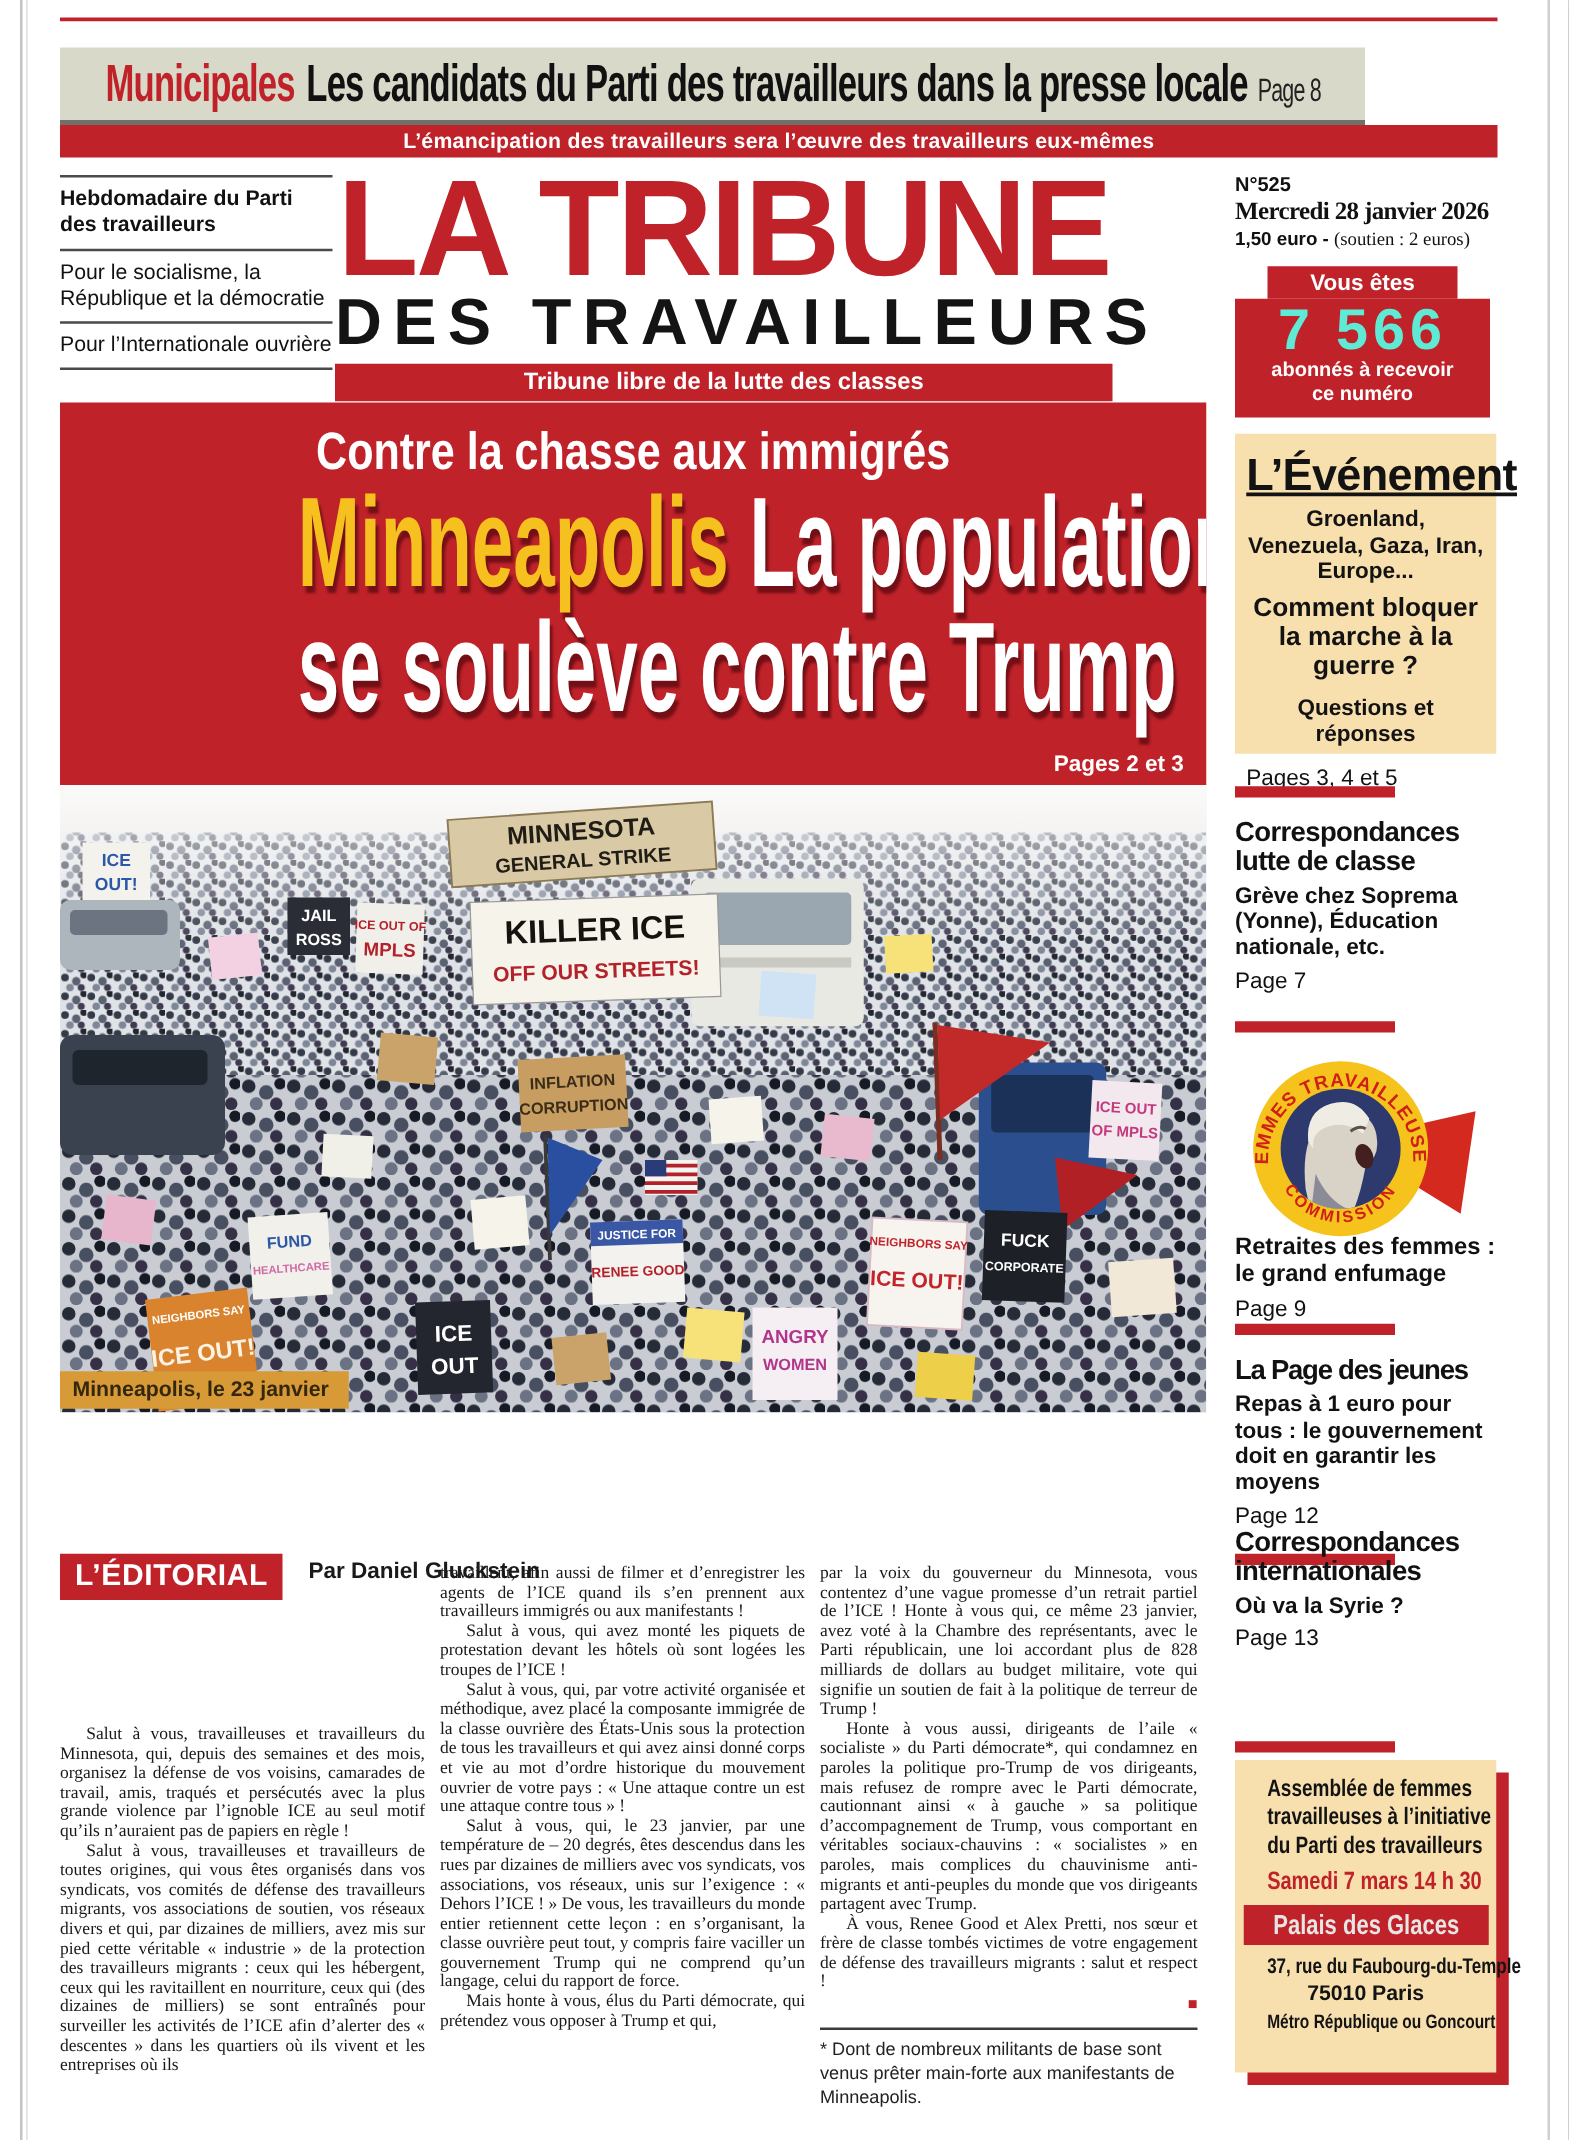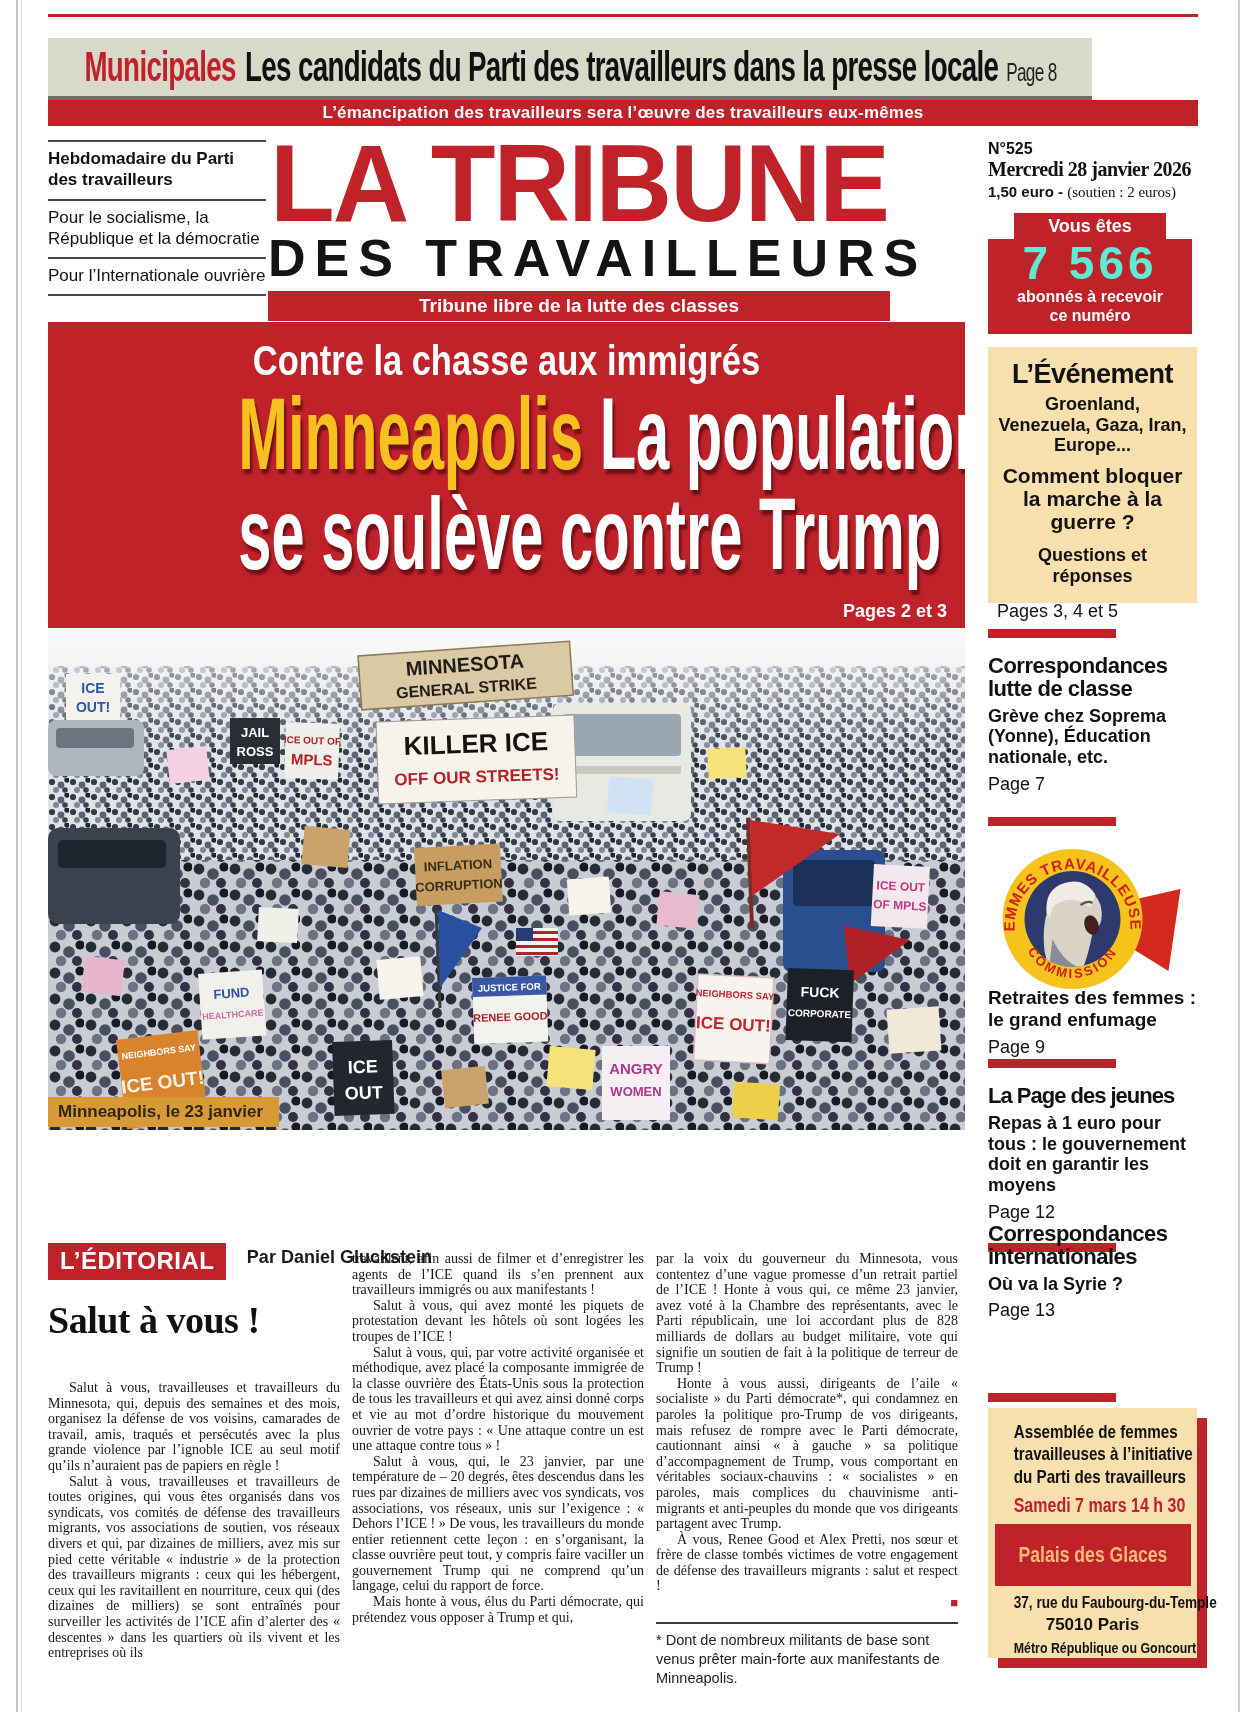--- a/index.html
+++ b/index.html
@@ -64,36 +64,36 @@
   .photo{left:48px;top:628px;width:917px;height:502px;overflow:hidden;background:#dfe2e6;}
   .photo svg{display:block;}
   .photo svg text{font-family:"Liberation Sans",sans-serif;font-weight:bold;text-anchor:middle;}
   .caption{position:absolute;left:0;bottom:3px;background:#d79a36;color:#33270f;font-weight:bold;
            font-size:17px;padding:5px 16px 5px 10px;}
 
   
   .sidebar{left:988px;top:347px;width:209px;height:1330px;}
   .sb{position:absolute;left:0;width:209px;}
   .event-box{top:0;height:256px;background:#f7dfae;text-align:center;padding:12px 9px;box-sizing:border-box;color:#131313;}
-  .ev-title{font-weight:bold;font-size:27px;letter-spacing:-0.5px;}
+  .ev-title{font-weight:bold;font-size:36px;letter-spacing:-0.5px;text-decoration:underline;}
   .ev-sub{font-weight:bold;font-size:18px;line-height:1.15;margin-top:4px;text-align:center;}
   .ev-q{font-weight:bold;font-size:21px;line-height:1.1;margin-top:8px;}
   .ev-qa{font-weight:bold;font-size:18px;margin-top:12px;}
   .ev-pages{font-size:18px;text-align:left;margin-top:14px;}
   .divider{height:9px;width:128px;background:#c0222a;}
   .sec-title{font-weight:bold;font-size:22px;line-height:1.04;letter-spacing:-0.5px;color:#111;}
   .sec-sub{font-weight:bold;font-size:18px;line-height:1.15;margin-top:5px;color:#111;}
   .sec-page{font-size:18px;margin-top:6px;color:#111;}
   .meeting{top:1061px;height:250px;background:#f7dfae;box-shadow:10px 10px 0 0 #c0222a;
            text-align:center;padding:13px 6px;box-sizing:border-box;color:#131313;}
   .cond{white-space:nowrap;transform:scale(0.8,1);transform-origin:50% 50%;}
   .mt-l{font-weight:bold;font-size:19px;line-height:1.18;}
   .mt-date{color:#c0222a;font-weight:bold;font-size:20px;margin-top:6px;}
-  .mt-venue{background:#c0222a;color:#fdba74;font-weight:bold;font-size:22px;margin:7px auto 0;
-            width:196px;padding:18px 0;}
+  .mt-venue{background:#c0222a;color:#e5e5e5;font-weight:bold;font-size:22px;margin:7px auto 0;
+            width:196px;padding:3px 0;}
   .mt-addr{font-weight:bold;font-size:17px;margin-top:7px;}
   .mt-addr2{font-weight:bold;font-size:17px;margin-top:2px;}
   .mt-metro{font-size:15.5px;font-weight:bold;margin-top:4px;}
 
   
   .ed-label-row{left:48px;top:1243px;width:600px;}
   .ed-label{display:inline-block;background:#c0222a;color:#fff;font-weight:bold;font-size:24px;
             padding:4px 12px 5px;letter-spacing:.5px;}
   .ed-byline{display:inline-block;margin-left:16px;font-weight:bold;font-size:18px;color:#1a1a1a;vertical-align:6px;}
   .ed-head{left:48px;top:1298px;width:320px;font-family:"Liberation Serif",serif;font-weight:bold;
@@ -395,21 +395,20 @@
       <div class="mt-addr cond">37, rue du Faubourg-du-Temple</div>
       <div class="mt-addr2">75010 Paris</div>
       <div class="mt-metro cond">Métro République ou Goncourt</div>
     </div>
   </div>
 
   <div class="abs ed-label-row">
     <span class="ed-label">L’ÉDITORIAL</span>
     <span class="ed-byline">Par Daniel Gluckstein</span>
   </div>
-  <div class="abs ed-head">Salut à vous !</div>
 
   <div class="abs col col1">
     <p>Salut à vous, travailleuses et travailleurs du Minnesota, qui, depuis des semaines et des mois, organisez la défense de vos voisins, camarades de travail, amis, traqués et persécutés avec la plus grande violence par l’ignoble ICE au seul motif qu’ils n’auraient pas de papiers en règle !</p>
     <p>Salut à vous, travailleuses et travailleurs de toutes origines, qui vous êtes organisés dans vos syndicats, vos comités de défense des travailleurs migrants, vos associations de soutien, vos réseaux divers et qui, par dizaines de milliers, avez mis sur pied cette véritable « industrie » de la protection des travailleurs migrants : ceux qui les hébergent, ceux qui les ravitaillent en nourriture, ceux qui (des dizaines de milliers) se sont entraînés pour surveiller les activités de l’ICE afin d’alerter des « descentes » dans les quartiers où ils vivent et les entreprises où ils</p>
   </div>
   <div class="abs col col2 nofirst">
     <p>travaillent, afin aussi de filmer et d’enregistrer les agents de l’ICE quand ils s’en prennent aux travailleurs immigrés ou aux manifestants !</p>
     <p>Salut à vous, qui avez monté les piquets de protestation devant les hôtels où sont logées les troupes de l’ICE !</p>
     <p>Salut à vous, qui, par votre activité organisée et méthodique, avez placé la composante immigrée de la classe ouvrière des États-Unis sous la protection de tous les travailleurs et qui avez ainsi donné corps et vie au mot d’ordre historique du mouvement ouvrier de votre pays : « Une attaque contre un est une attaque contre tous » !</p>
     <p>Salut à vous, qui, le 23 janvier, par une température de – 20 degrés, êtes descendus dans les rues par dizaines de milliers avec vos syndicats, vos associations, vos réseaux, unis sur l’exigence : « Dehors l’ICE ! » De vous, les travailleurs du monde entier retiennent cette leçon : en s’organisant, la classe ouvrière peut tout, y compris faire vaciller un gouvernement Trump qui ne comprend qu’un langage, celui du rapport de force.</p>

